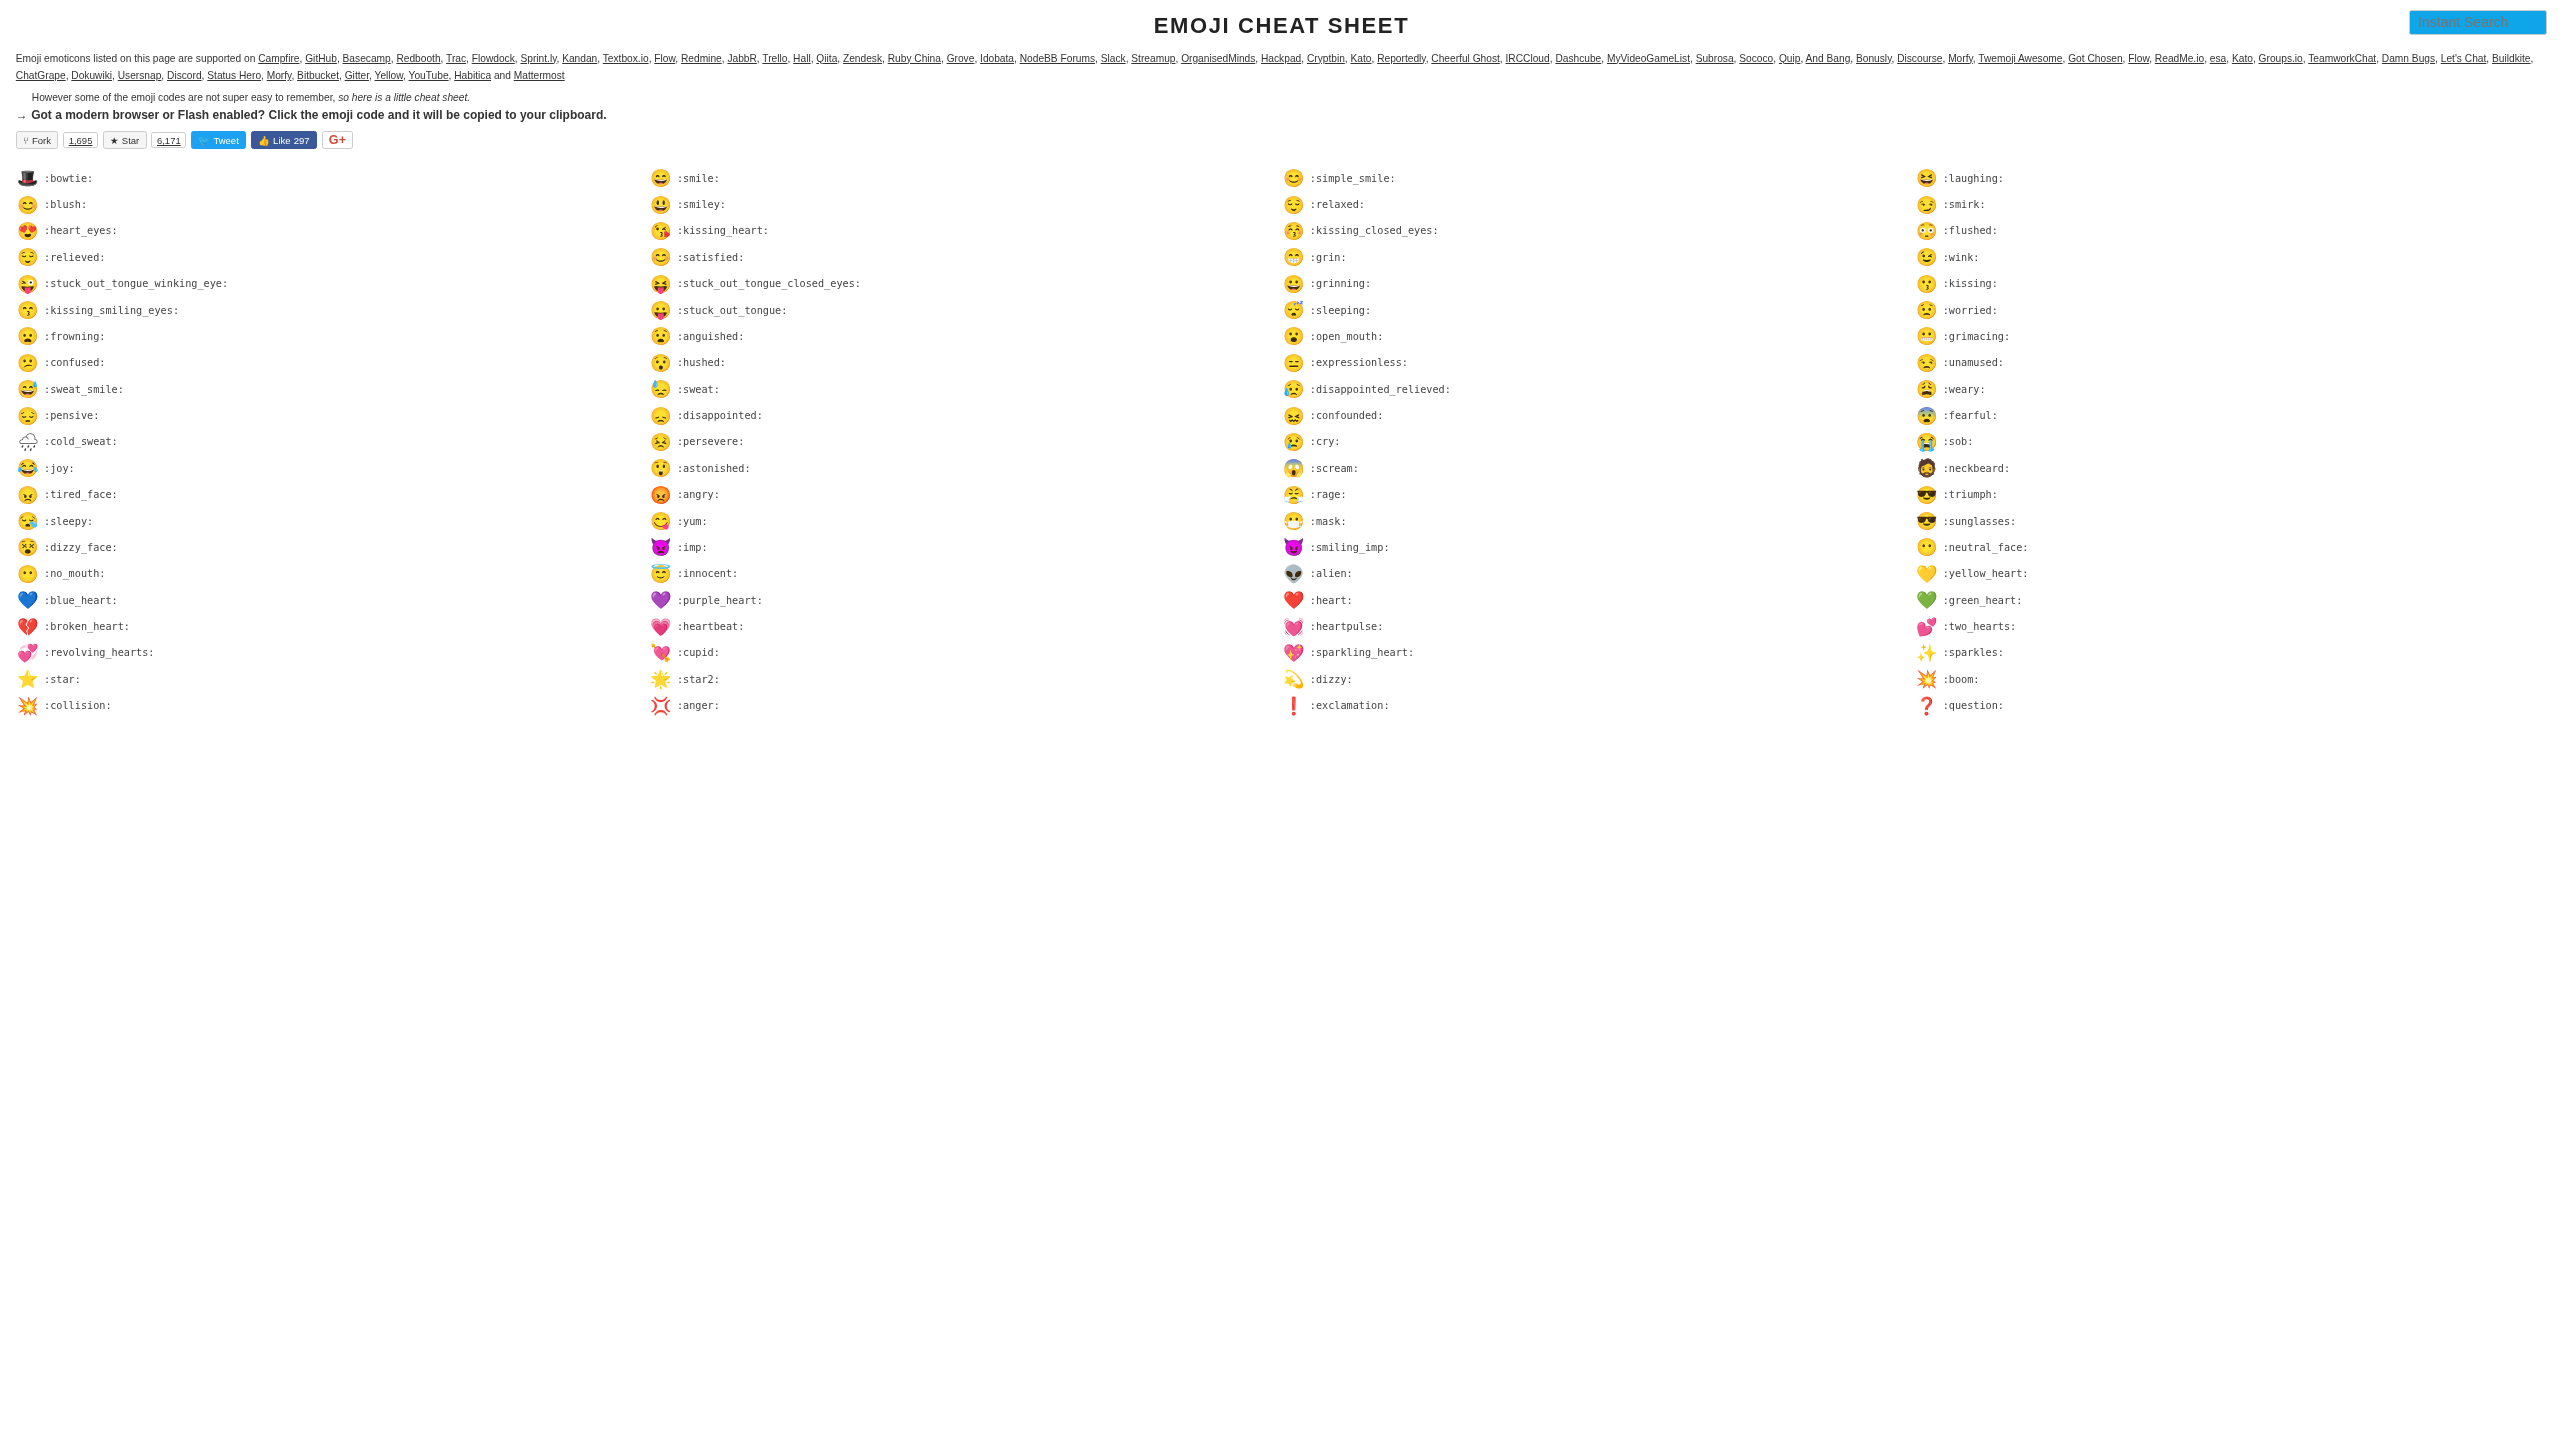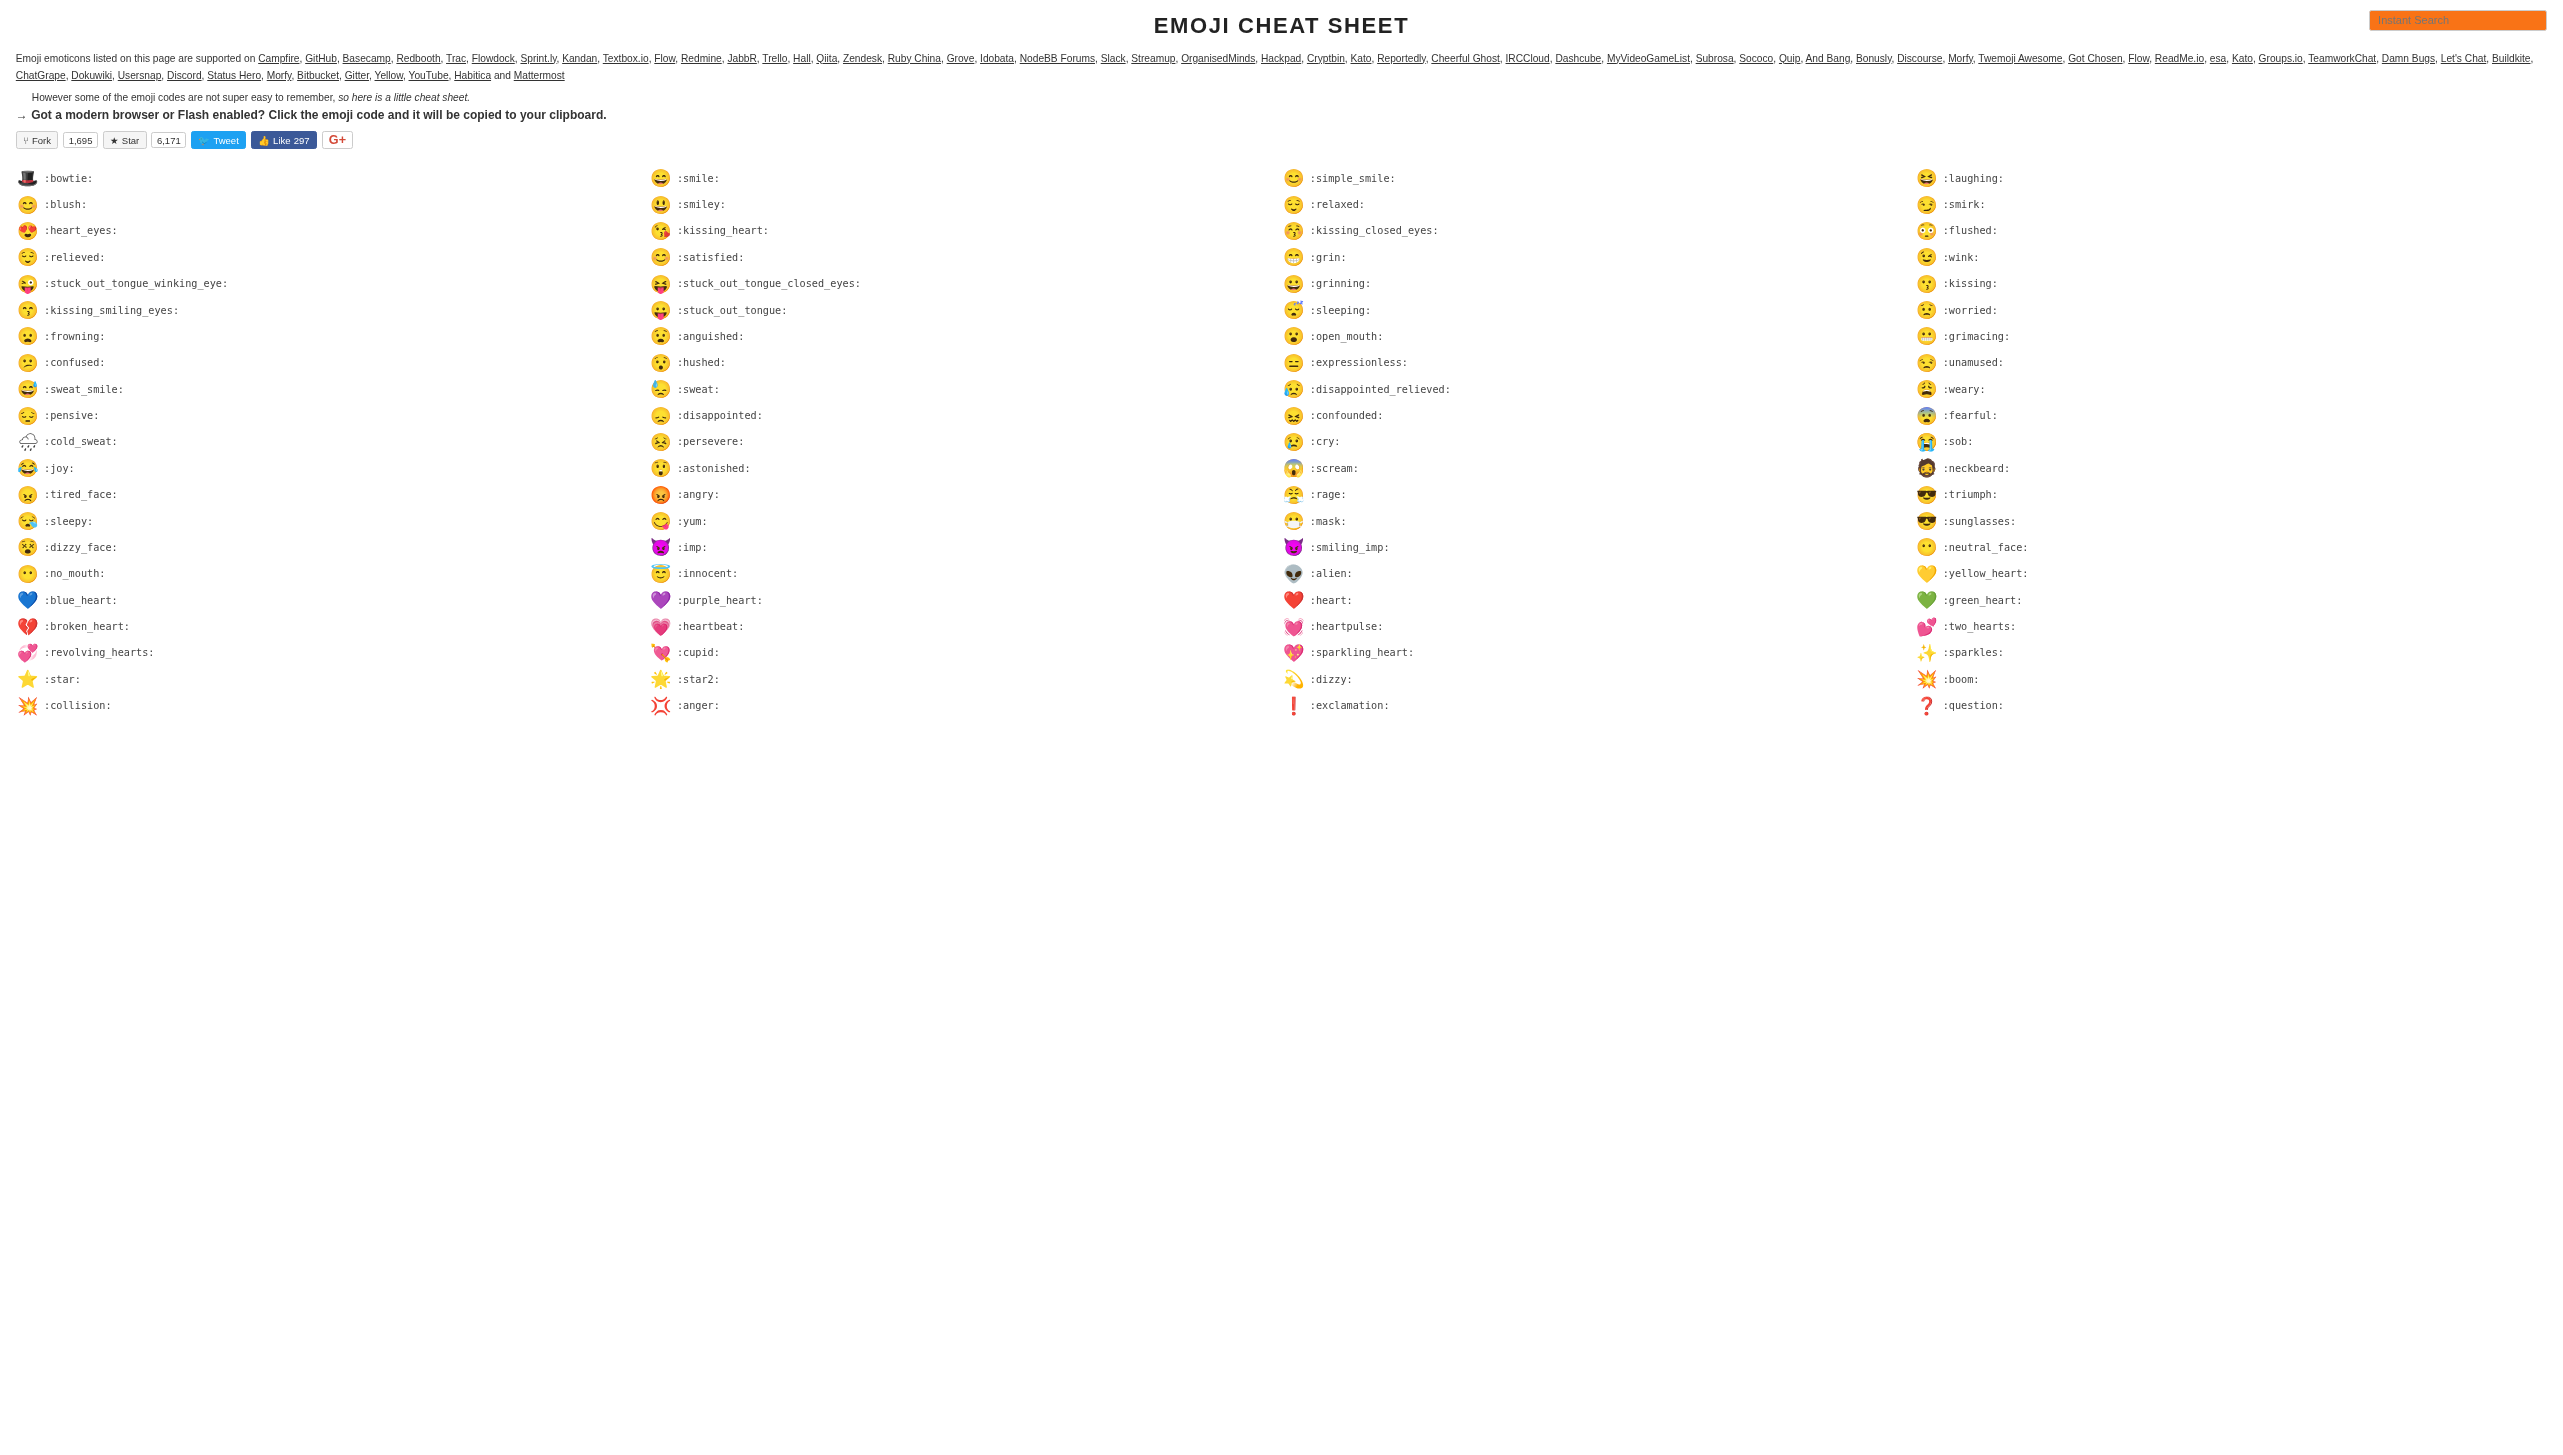--- a/index.html
+++ b/index.html
@@ -81,20 +81,21 @@
       font-size: 12.6px;
       padding: 0.8px 6.3px;
     }
     .count-badge {
       background: #fff;
       border: 0.8px solid #ccc;
       border-radius: 2.4px;
       padding: 1.6px 4.7px;
       font-size: 9.5px;
       color: #333;
+      text-decoration: underline;
     }
     .section-title {
       font-size: 17.3px;
       font-weight: bold;
       margin-bottom: 9.5px;
       color: #222;
     }
     .emoji-grid {
       display: grid;
       grid-template-columns: repeat(4, 1fr);
@@ -119,24 +120,24 @@
     
     .search-container {
       position: fixed;
       top: 9.5px;
       right: 15.8px;
     }
     .search-input {
       border: 0.8px solid #ccc;
       border-radius: 2.4px;
       padding: 3.9px 7.9px;
-      font-size: 11px;
-      width: 178px;
+      font-size: 14px;
+      width: 138px;
       outline: none;
-      background: #f97316;
+      background: #0ea5e9;
       color: #333;
     }
   </style>
 </head>
 <body>
 
 <div class="search-container">
   <input type="text" class="search-input" placeholder="Instant Search" style="">
 </div>
 

